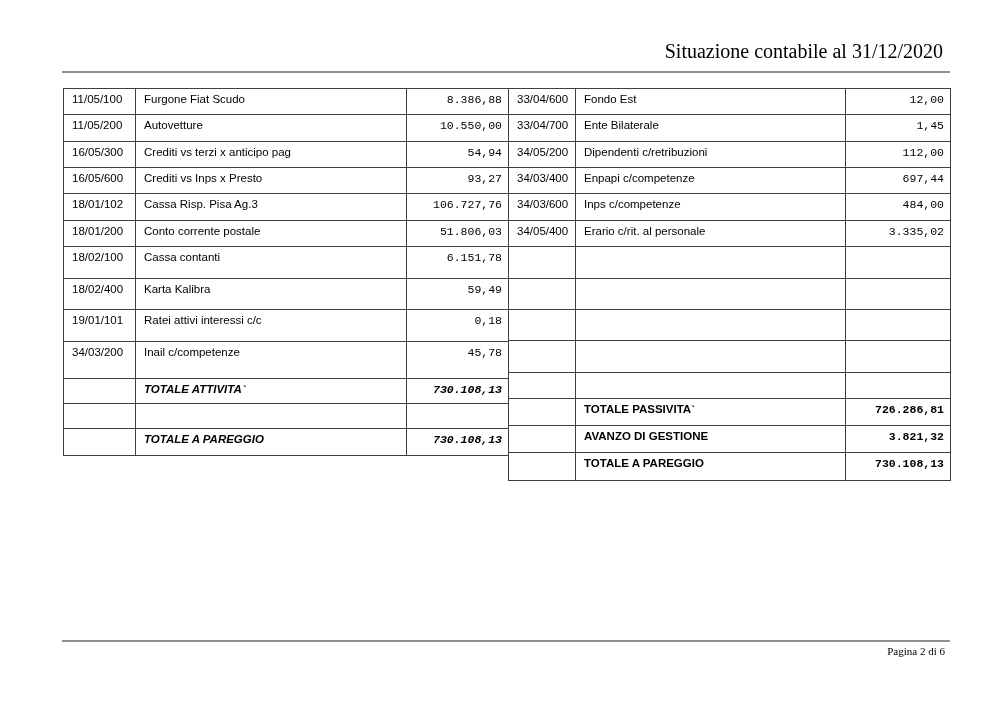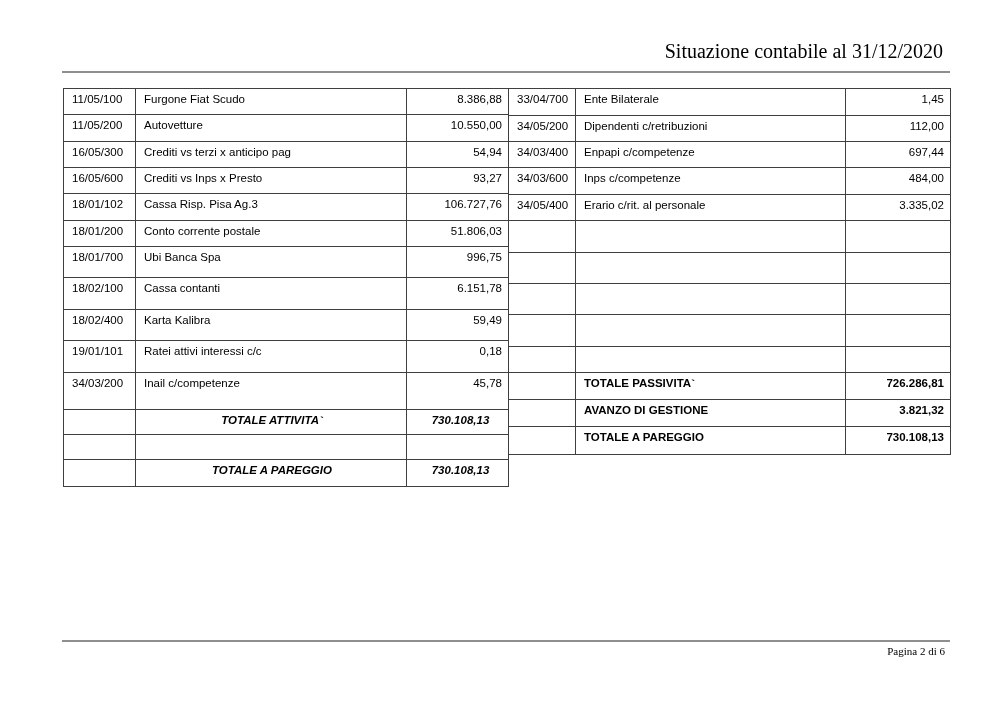--- a/index.html
+++ b/index.html
@@ -42,23 +42,23 @@
   table.acct.right-table { left: 508px; width: 442px; }
   table.acct td {
     border: 1px solid #3f3f3f;
     vertical-align: top;
     font-size: 11.5px;
     line-height: 13px;
     padding: 4px 6px 0 8px;
     overflow: hidden;
     white-space: nowrap;
   }
-  table.acct td.amount { text-align: right; padding-right: 6px; padding-left: 12px; }
+  table.acct td.amount { text-align: right; padding-right: 6px; padding-left: 12px; font-family: Liberation Mono, monospace; }
   table.acct td.total        { font-weight: bold; }
-  table.acct td.total-italic { font-weight: bold; font-style: italic; text-align: center; }
+  table.acct td.total-italic { font-weight: bold; font-style: italic; }
 </style>
 </head>
 <body>
 
 <div class="header-title">Situazione contabile al 31/12/2020</div>
 <div class="rule header-rule"></div>
 
 <table class="acct left-table">
   <colgroup>
     <col style="width:72px">
@@ -89,25 +89,20 @@
       <tr style="height: 27px;">
         <td class="code">18/01/102</td>
         <td class="desc">Cassa Risp. Pisa Ag.3</td>
         <td class="amount">106.727,76</td>
       </tr>
       <tr style="height: 26px;">
         <td class="code">18/01/200</td>
         <td class="desc">Conto corrente postale</td>
         <td class="amount">51.806,03</td>
       </tr>
-      <tr style="height: 31px;">
-        <td class="code">18/01/700</td>
-        <td class="desc">Ubi Banca Spa</td>
-        <td class="amount">996,75</td>
-      </tr>
       <tr style="height: 32px;">
         <td class="code">18/02/100</td>
         <td class="desc">Cassa contanti</td>
         <td class="amount">6.151,78</td>
       </tr>
       <tr style="height: 31px;">
         <td class="code">18/02/400</td>
         <td class="desc">Karta Kalibra</td>
         <td class="amount">59,49</td>
       </tr>
@@ -139,20 +134,25 @@
     </tbody>
 </table>
 
 <table class="acct right-table">
   <colgroup>
     <col style="width:67px">
       <col style="width:270px">
       <col style="width:105px">
   </colgroup>
   <tbody>
+      <tr style="height: 26px;">
+        <td class="code">33/04/600</td>
+        <td class="desc">Fondo Est</td>
+        <td class="amount">12,00</td>
+      </tr>
       <tr style="height: 27px;">
         <td class="code">33/04/700</td>
         <td class="desc">Ente Bilaterale</td>
         <td class="amount">1,45</td>
       </tr>
       <tr style="height: 26px;">
         <td class="code">34/05/200</td>
         <td class="desc">Dipendenti c/retribuzioni</td>
         <td class="amount">112,00</td>
       </tr>

